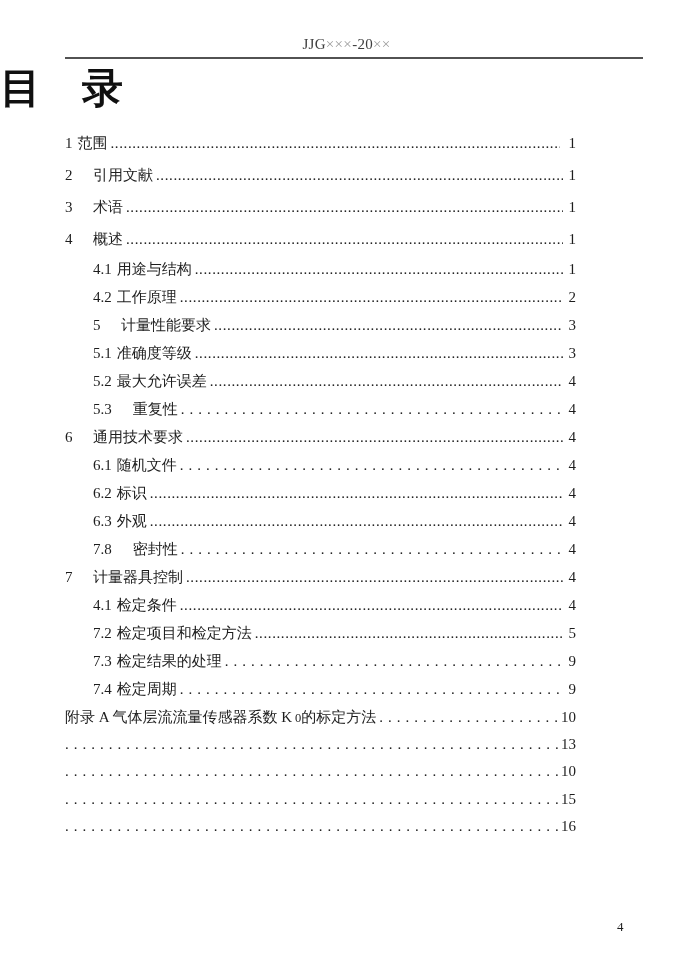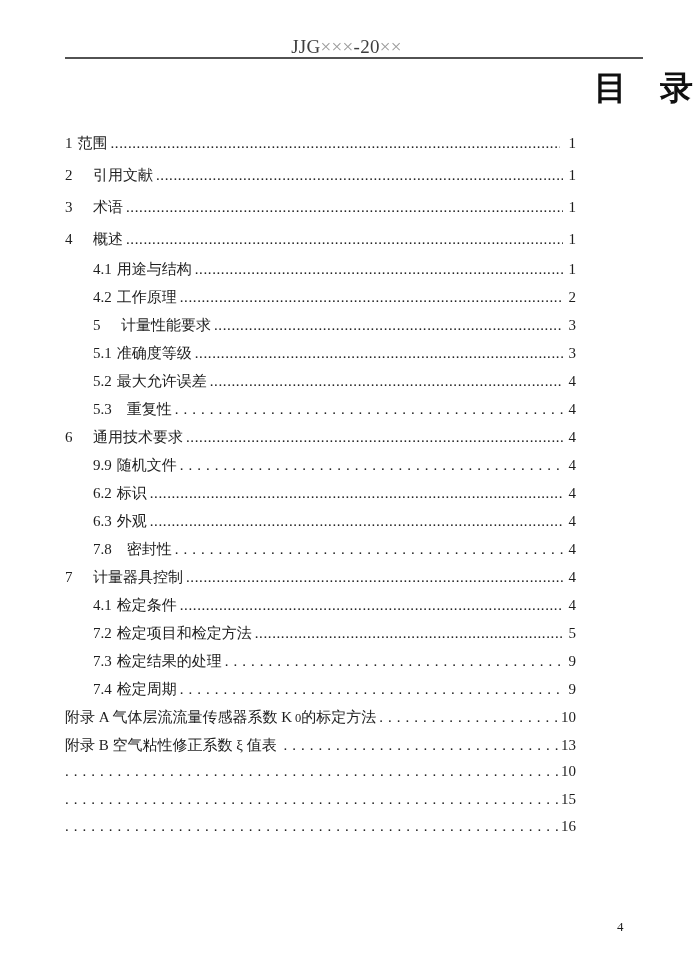--- a/index.html
+++ b/index.html
@@ -8,47 +8,47 @@
   }
   *{margin:0;padding:0;box-sizing:border-box;}
   html,body{background:#fff;}
   body{
     width:693px;height:980px;position:relative;overflow:hidden;
     font-family:"Liberation Serif","DejaVu Serif",serif;
     color:var(--c-text);
   }
   .header-text{
     position:absolute;top:36px;left:0;right:0;text-align:center;
-    font-size:19px;letter-spacing:.3px;
+    font-size:15px;letter-spacing:.3px;
   }
   .tone-dark{color:var(--c-hdark);}
   .tone-light{color:var(--c-hlight);}
   .header-rule{
     position:absolute;top:57px;left:65px;right:50px;height:2px;
     background:var(--c-rule);
   }
   .title{
-    position:absolute;top:70px;left:0;right:0;text-align:right;
-    font-size:33px;font-weight:bold;color:var(--c-title);line-height:36px;
+    position:absolute;top:70px;left:0;right:0;text-align:left;
+    font-size:41px;font-weight:bold;color:var(--c-title);line-height:36px;
   }
   .toc{
     position:absolute;top:127px;left:65px;width:511px;
     font-size:15px;
   }
   .toc-row{
     display:flex;align-items:baseline;white-space:nowrap;
   }
   .h32{height:32px;padding-top:7px;}
   .h28{height:28px;padding-top:5px;}
   .h27{height:27.5px;padding-top:5px;}
   .ind1{padding-left:28px;}
   .num{flex:0 0 auto;}
   .gap-space{margin-right:5px;}
   .gap-tab{display:inline-block;min-width:28px;}
-  .gap-wide{margin-right:15px;}
+  .gap-wide{margin-right:21px;}
   .txt{flex:0 0 auto;white-space:pre;margin-right:3px;}
   .leader{
     flex:1 1 aupx;overflow:hidden;white-space:nowrap;
     color:var(--c-text);
   }
   .leader.fine{letter-spacing:.6px;}
   .leader.wide{letter-spacing:5px;}
   .pg{flex:0 0 auto;min-width:13px;text-align:right;white-space:pre;}
   .pg-first{padding-left:9px;}
   .footer-page-num{
@@ -122,21 +122,21 @@
       <span class="leader wide">............................................................................................................................................................................................................................................................................................................</span>
       <span class="pg">4</span>
     </div>
     <div class="toc-row h28">
       <span class="num gap-tab">6</span>
       <span class="txt">通用技术要求</span>
       <span class="leader fine">............................................................................................................................................................................................................................................................................................................</span>
       <span class="pg">4</span>
     </div>
     <div class="toc-row h28 ind1">
-      <span class="num gap-space">9.9</span>
+      <span class="num gap-space">6.1</span>
       <span class="txt">随机文件</span>
       <span class="leader wide">............................................................................................................................................................................................................................................................................................................</span>
       <span class="pg">4</span>
     </div>
     <div class="toc-row h28 ind1">
       <span class="num gap-space">6.2</span>
       <span class="txt">标识</span>
       <span class="leader fine">............................................................................................................................................................................................................................................................................................................</span>
       <span class="pg">4</span>
     </div>
@@ -183,21 +183,20 @@
       <span class="pg">9</span>
     </div>
     <div class="toc-row h27">
       <span class="txt">附录 A 气体层流流量传感器系数 K</span>
       <sub>0</sub>
       <span class="txt">的标定方法</span>
       <span class="leader wide">............................................................................................................................................................................................................................................................................................................</span>
       <span class="pg">10</span>
     </div>
     <div class="toc-row h27">
-      <span class="txt">附录 B 空气粘性修正系数 ξ 值表 </span>
       <span class="leader wide">............................................................................................................................................................................................................................................................................................................</span>
       <span class="pg">13</span>
     </div>
     <div class="toc-row h27">
       <span class="leader wide">............................................................................................................................................................................................................................................................................................................</span>
       <span class="pg">10</span>
     </div>
     <div class="toc-row h27">
       <span class="leader wide">............................................................................................................................................................................................................................................................................................................</span>
       <span class="pg">15</span>

